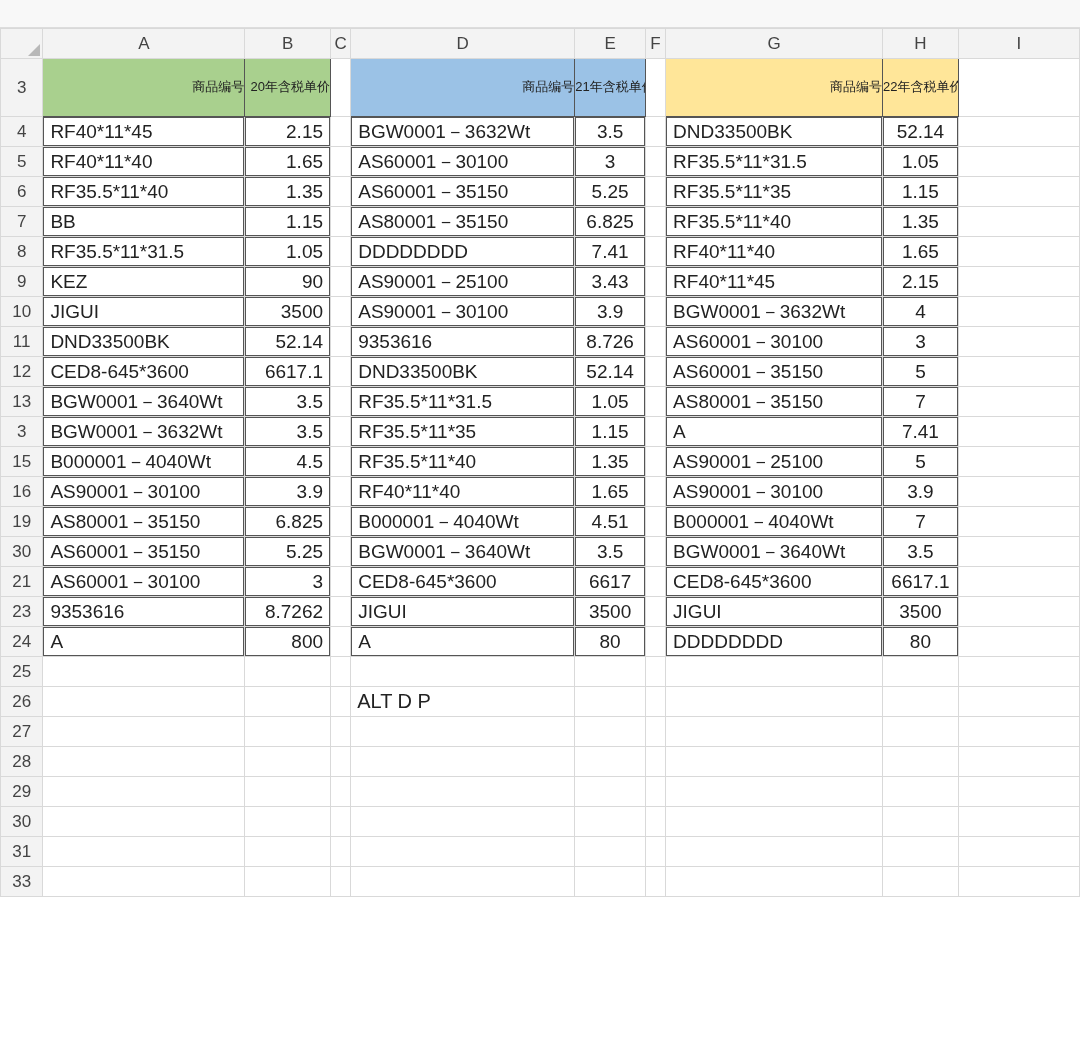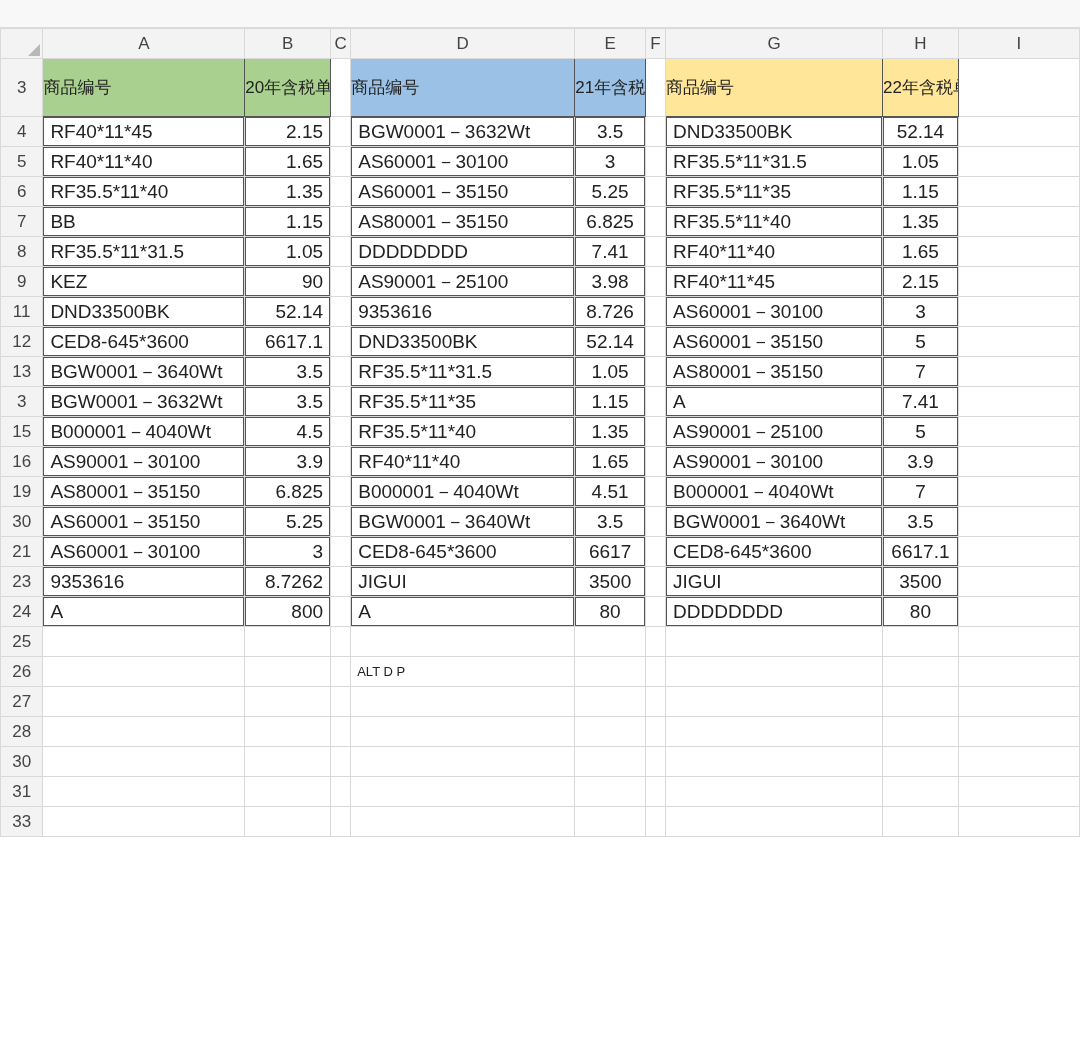--- a/index.html
+++ b/index.html
@@ -67,22 +67,22 @@
   .cE { width: 70px; }
   .cF { width: 20px; }
   .cG { width: 215px; }
   .cH { width: 75px; }
   .cI { width: 120px; }
 
   
   tr.r3 td, tr.r3 th.rowhdr { height: 58px; vertical-align:middle;}
 
   .hdr-cell {
-    font-size: 17px;
-    text-align: left;
+    font-size: 13px;
+    text-align: right;
     line-height: 1.15;
     border: 1px solid #555 !important;
     padding: 2px 4px;
     margin-top: 24px;
   }
   .hdr-green  { background: #a9d08e; }
   .hdr-blue   { background: #9bc2e6; }
   .hdr-yellow { background: #ffe699; }
 
   .data-box {
@@ -96,21 +96,21 @@
   .data-box.num { justify-content: flex-end; }
   .data-box.ctr { justify-content: center; }
   .data-box.lft { justify-content: flex-start; }
 
   td.databox { padding:0; }
   td.databox > .data-box { width:100%; height:100%; }
 
   td.empty { background:#fff; border:1px solid #e5e5e5;}
 
   
-  .plain { padding-left:6px; font-size:13px; color:#222;
+  .plain { padding-left:6px; font-size:20px; color:#222;
            display:flex; align-items:center; height:100%;}
 </style>
 </head>
 <body>
 
 <div class="sheet">
   <div class="formula-bar-edge"></div>
   <div class="grid-area">
     <table class="ss">
       <colgroup>
@@ -282,28 +282,52 @@
               <div class="data-box lft">KEZ</div>
             </td>
             <td class="databox">
               <div class="data-box num">90</div>
             </td>
             <td class="empty"></td>
             <td class="databox">
               <div class="data-box lft">AS90001－25100</div>
             </td>
             <td class="databox">
-              <div class="data-box ctr">3.98</div>
+              <div class="data-box ctr">3.43</div>
             </td>
             <td class="empty"></td>
             <td class="databox">
               <div class="data-box lft">RF40*11*45</div>
             </td>
             <td class="databox">
               <div class="data-box ctr">2.15</div>
+            </td>
+            <td class="empty"></td>
+          </tr>
+          <tr>
+            <th class="rowhdr">10</th>
+            <td class="databox">
+              <div class="data-box lft">JIGUI</div>
+            </td>
+            <td class="databox">
+              <div class="data-box num">3500</div>
+            </td>
+            <td class="empty"></td>
+            <td class="databox">
+              <div class="data-box lft">AS90001－30100</div>
+            </td>
+            <td class="databox">
+              <div class="data-box ctr">3.9</div>
+            </td>
+            <td class="empty"></td>
+            <td class="databox">
+              <div class="data-box lft">BGW0001－3632Wt</div>
+            </td>
+            <td class="databox">
+              <div class="data-box ctr">4</div>
             </td>
             <td class="empty"></td>
           </tr>
           <tr>
             <th class="rowhdr">11</th>
             <td class="databox">
               <div class="data-box lft">DND33500BK</div>
             </td>
             <td class="databox">
               <div class="data-box num">52.14</div>
@@ -597,20 +621,32 @@
             <td class="empty"></td>
             <td class="empty"></td>
             <td class="empty"></td>
             <td class="empty"></td>
             <td class="empty"></td>
             <td class="empty"></td>
             <td class="empty"></td>
           </tr>
           <tr>
             <th class="rowhdr">28</th>
+            <td class="empty"></td>
+            <td class="empty"></td>
+            <td class="empty"></td>
+            <td class="empty"></td>
+            <td class="empty"></td>
+            <td class="empty"></td>
+            <td class="empty"></td>
+            <td class="empty"></td>
+            <td class="empty"></td>
+          </tr>
+          <tr>
+            <th class="rowhdr">29</th>
             <td class="empty"></td>
             <td class="empty"></td>
             <td class="empty"></td>
             <td class="empty"></td>
             <td class="empty"></td>
             <td class="empty"></td>
             <td class="empty"></td>
             <td class="empty"></td>
             <td class="empty"></td>
           </tr>

